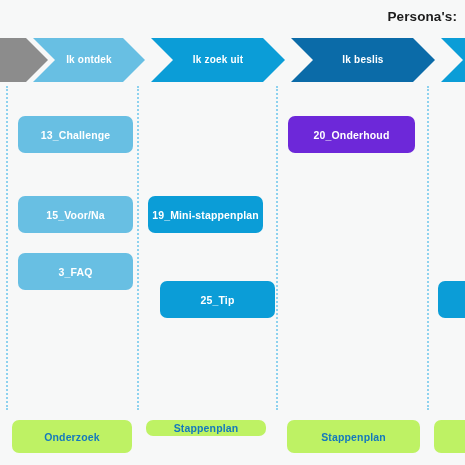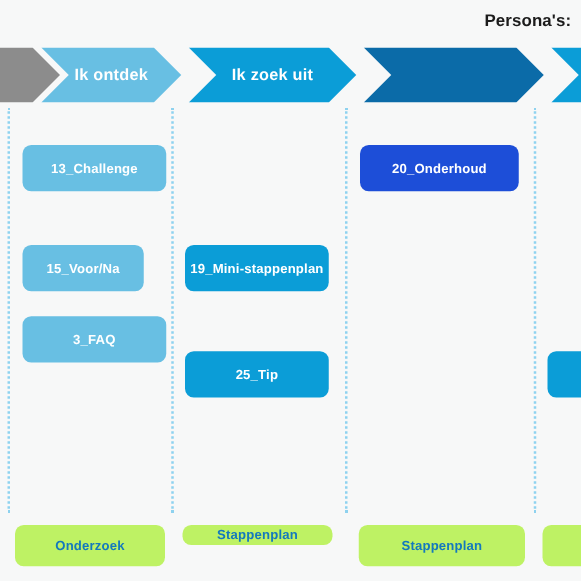--- a/index.html
+++ b/index.html
@@ -50,21 +50,21 @@
   #phase-bar svg {
     display: block;
   }
   .phase-label {
     position: absolute;
     top: 0;
     height: 44px;
     line-height: 44px;
     text-align: center;
     color: #ffffff;
-    font-size: 13px;
+    font-size: 10px;
     font-weight: bold;
     letter-spacing: 0.2px;
     pointer-events: none;
     white-space: nowrap;
   }
 
   
   .col-divider {
     position: absolute;
     top: 86px;
@@ -85,21 +85,21 @@
     align-items: center;
     justify-content: center;
     text-align: center;
     box-sizing: border-box;
     padding: 0 6px;
     white-space: nowrap;
     overflow: hidden;
   }
   .card.tone-light  { background: #68bfe3; }
   .card.tone-mid    { background: #0b9dd7; }
-  .card.tone-dark   { background: #1d4ed8; }
+  .card.tone-dark   { background: #6d28d9; }
   .card.tone-pale   { background: #bef264; color: #1479bd; }
 </style>
 </head>
 <body>
 
 <div id="board">
 
   <div id="header-bar">
     <div id="personas-label">Persona's:</div>
   </div>
@@ -112,34 +112,35 @@
       <polygon id="seg-0" points="33,0 123,0 145,22 123,44 33,44 55,22" fill="#68bfe3"></polygon>
 
       <polygon id="seg-1" points="151,0 263,0 285,22 263,44 151,44 173,22" fill="#0b9dd7"></polygon>
 
       <polygon id="seg-2" points="291,0 413,0 435,22 413,44 291,44 313,22" fill="#0b6ba8"></polygon>
 
       <polygon id="seg-3" points="441,0 485,0 485,44 441,44 463,22" fill="#0b9dd7"></polygon>
     </svg>
     <div class="phase-label" id="lab-0" style="left:33px;  width:112px;">Ik ontdek</div>
     <div class="phase-label" id="lab-1" style="left:151px; width:134px;">Ik zoek uit</div>
+    <div class="phase-label" id="lab-2" style="left:291px; width:144px;">Ik beslis</div>
     <div class="phase-label" id="lab-3" style="left:441px; width:24px;"></div>
   </div>
 
   <div class="col-divider" style="left: 6px; border-left-color: rgb(142, 210, 239);"></div>
   <div class="col-divider" style="left: 137px; border-left-color: rgb(142, 210, 239);"></div>
   <div class="col-divider" style="left: 276px; border-left-color: rgb(142, 210, 239);"></div>
   <div class="col-divider" style="left: 427px; border-left-color: rgb(142, 210, 239);"></div>
 
   <div class="card tone-light" id="card-c_13_challenge" style="left: 18px; top: 116px; width: 115px; height: 37px;">13_Challenge</div>
-  <div class="card tone-light" id="card-c_15_voorna" style="left: 18px; top: 196px; width: 97px; height: 37px;">15_Voor/Na</div>
+  <div class="card tone-light" id="card-c_15_voorna" style="left: 18px; top: 196px; width: 115px; height: 37px;">15_Voor/Na</div>
   <div class="card tone-light" id="card-c_3_faq" style="left: 18px; top: 253px; width: 115px; height: 37px;">3_FAQ</div>
 
   <div class="card tone-mid" id="card-c_19_mini_stappenplan" style="left: 148px; top: 196px; width: 115px; height: 37px;">19_Mini-stappenplan</div>
-  <div class="card tone-mid" id="card-c_25_tip" style="left: 148px; top: 281px; width: 115px; height: 37px;">25_Tip</div>
+  <div class="card tone-mid" id="card-c_25_tip" style="left: 160px; top: 281px; width: 115px; height: 37px;">25_Tip</div>
 
   <div class="card tone-dark" id="card-c_20_onderhoud" style="left: 288px; top: 116px; width: 127px; height: 37px;">20_Onderhoud</div>
 
   <div class="card tone-mid" id="card-c_partial_right" style="left: 438px; top: 281px; width: 40px; height: 37px;"></div>
 
   <div class="card tone-pale" id="card-b_onderzoek" style="left: 12px; top: 420px; width: 120px; height: 33px;">Onderzoek</div>
   <div class="card tone-pale" id="card-b_stappenplan" style="left: 146px; top: 420px; width: 120px; height: 16px;">Stappenplan</div>
   <div class="card tone-pale" id="card-b_toepassing" style="left: 287px; top: 420px; width: 133px; height: 33px;">Stappenplan</div>
   <div class="card tone-pale" id="card-b_partial_right" style="left: 434px; top: 420px; width: 40px; height: 33px;"></div>
 

